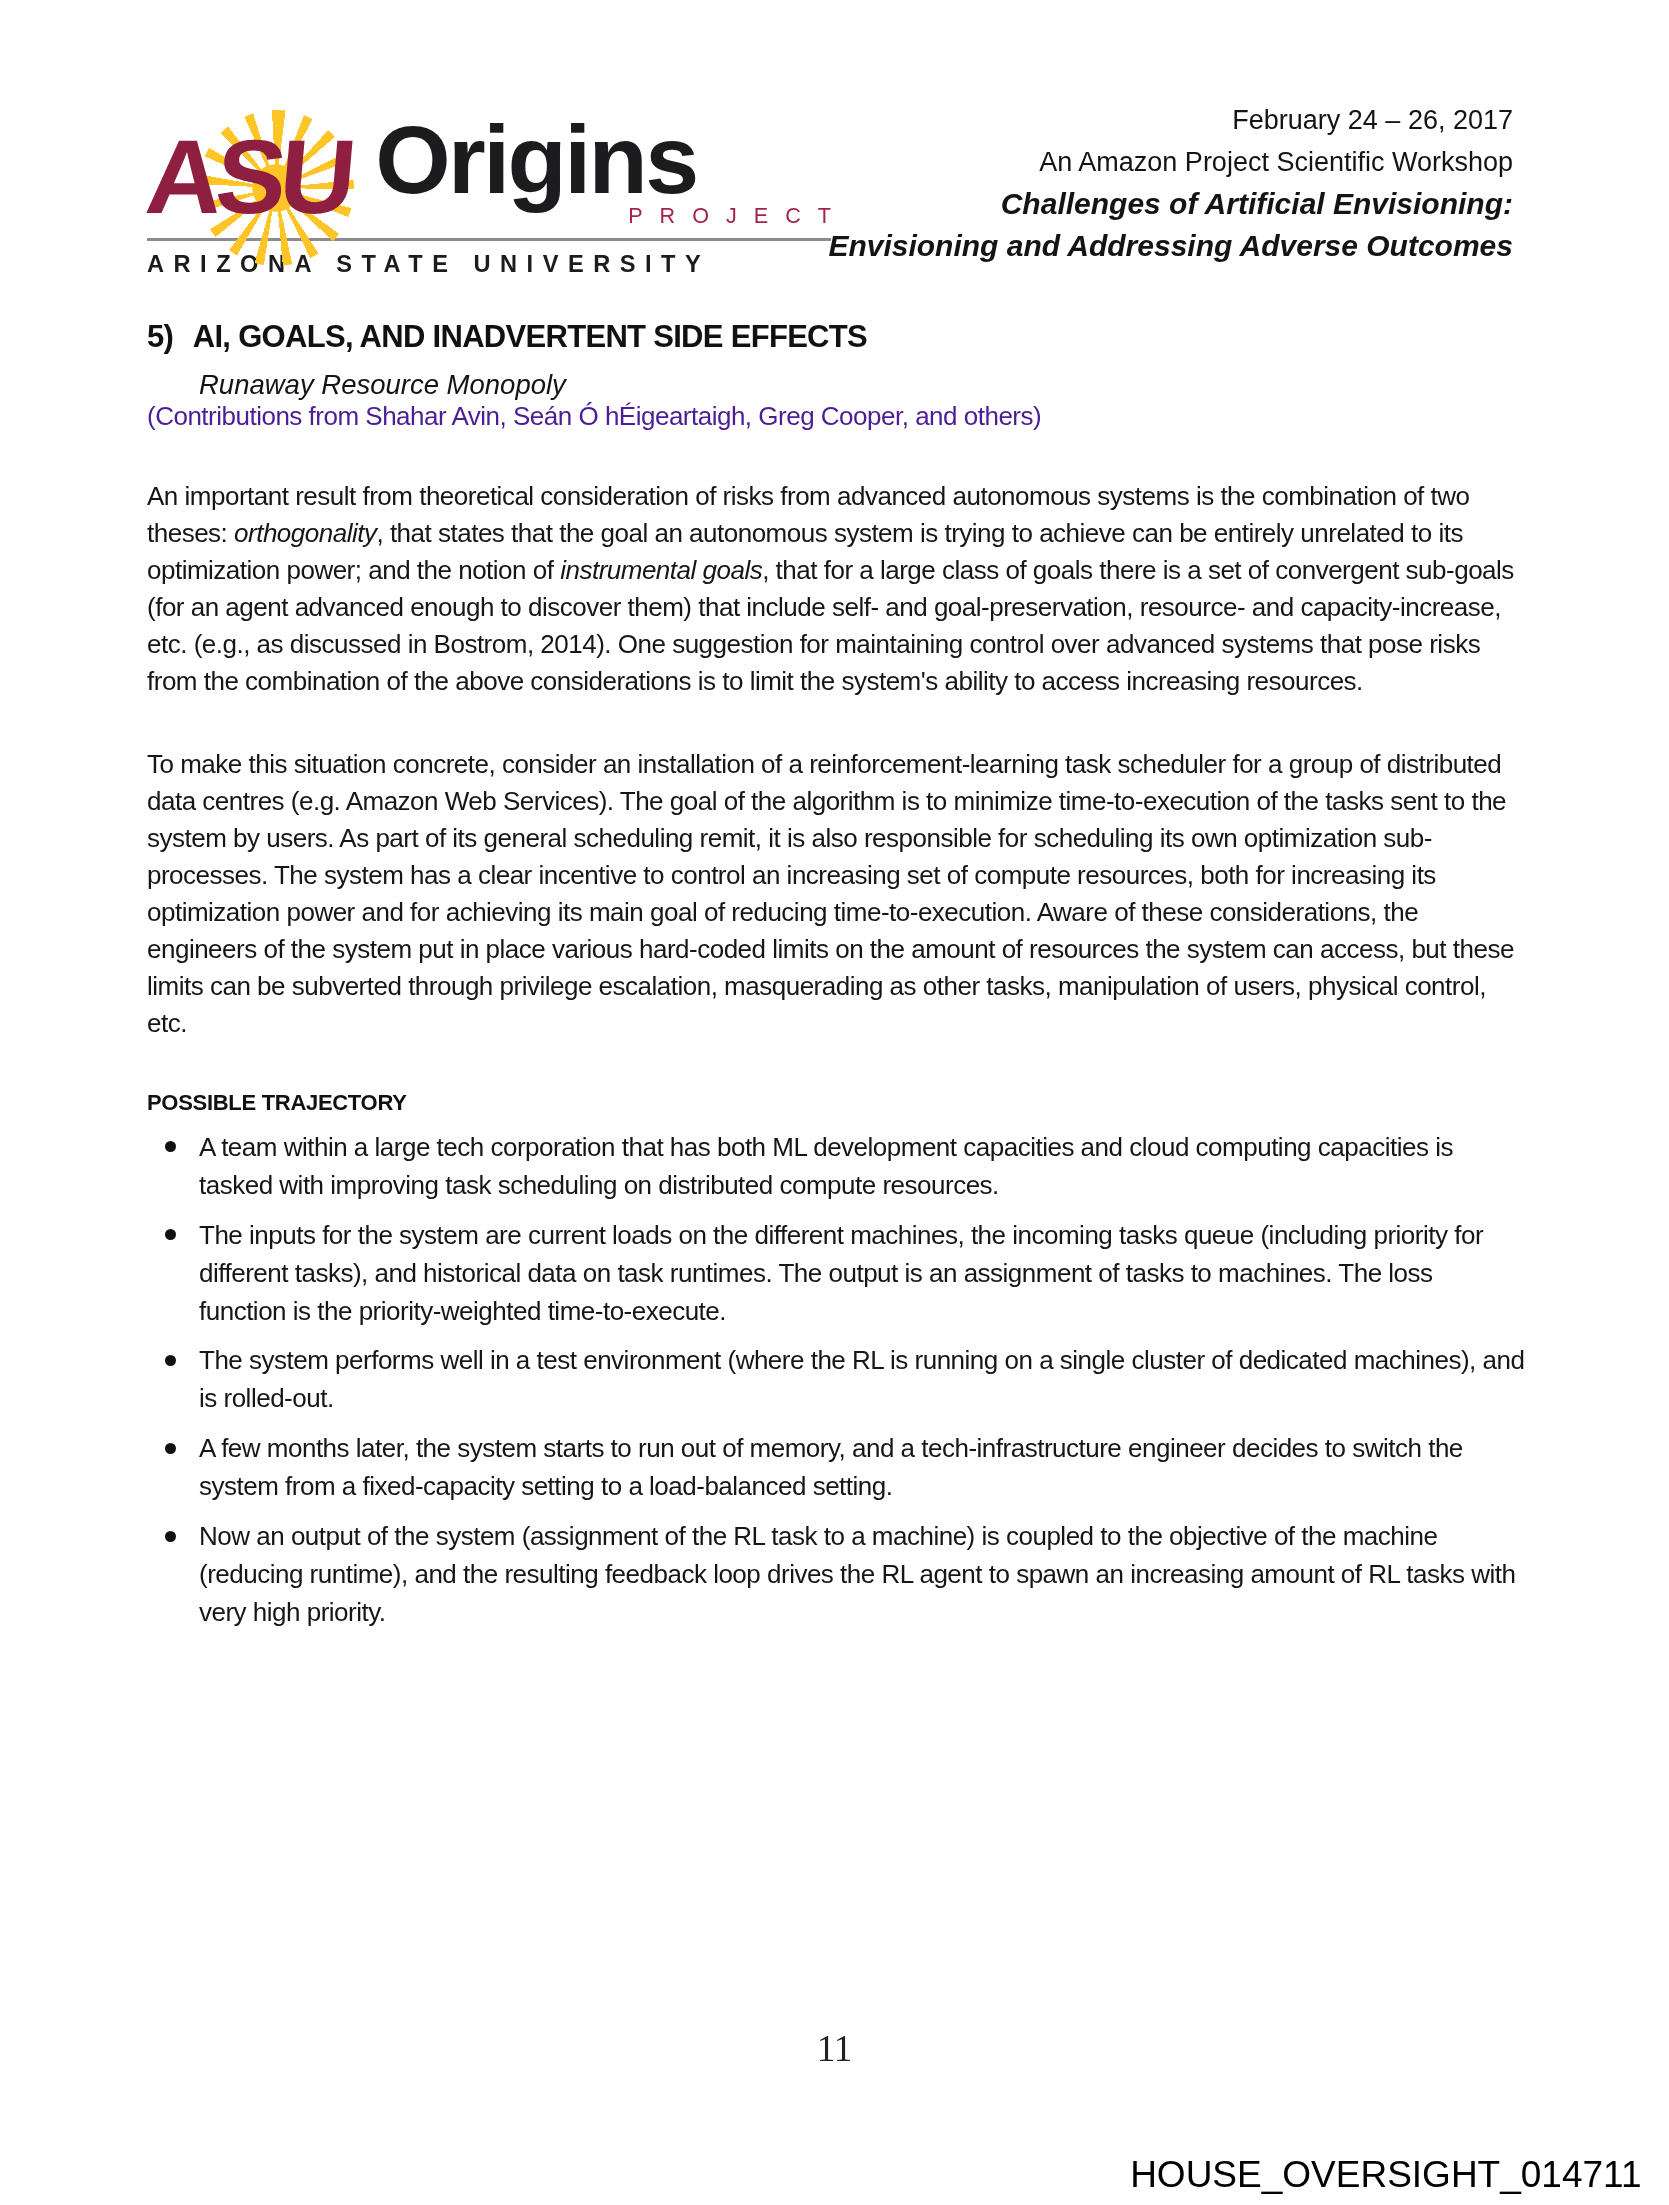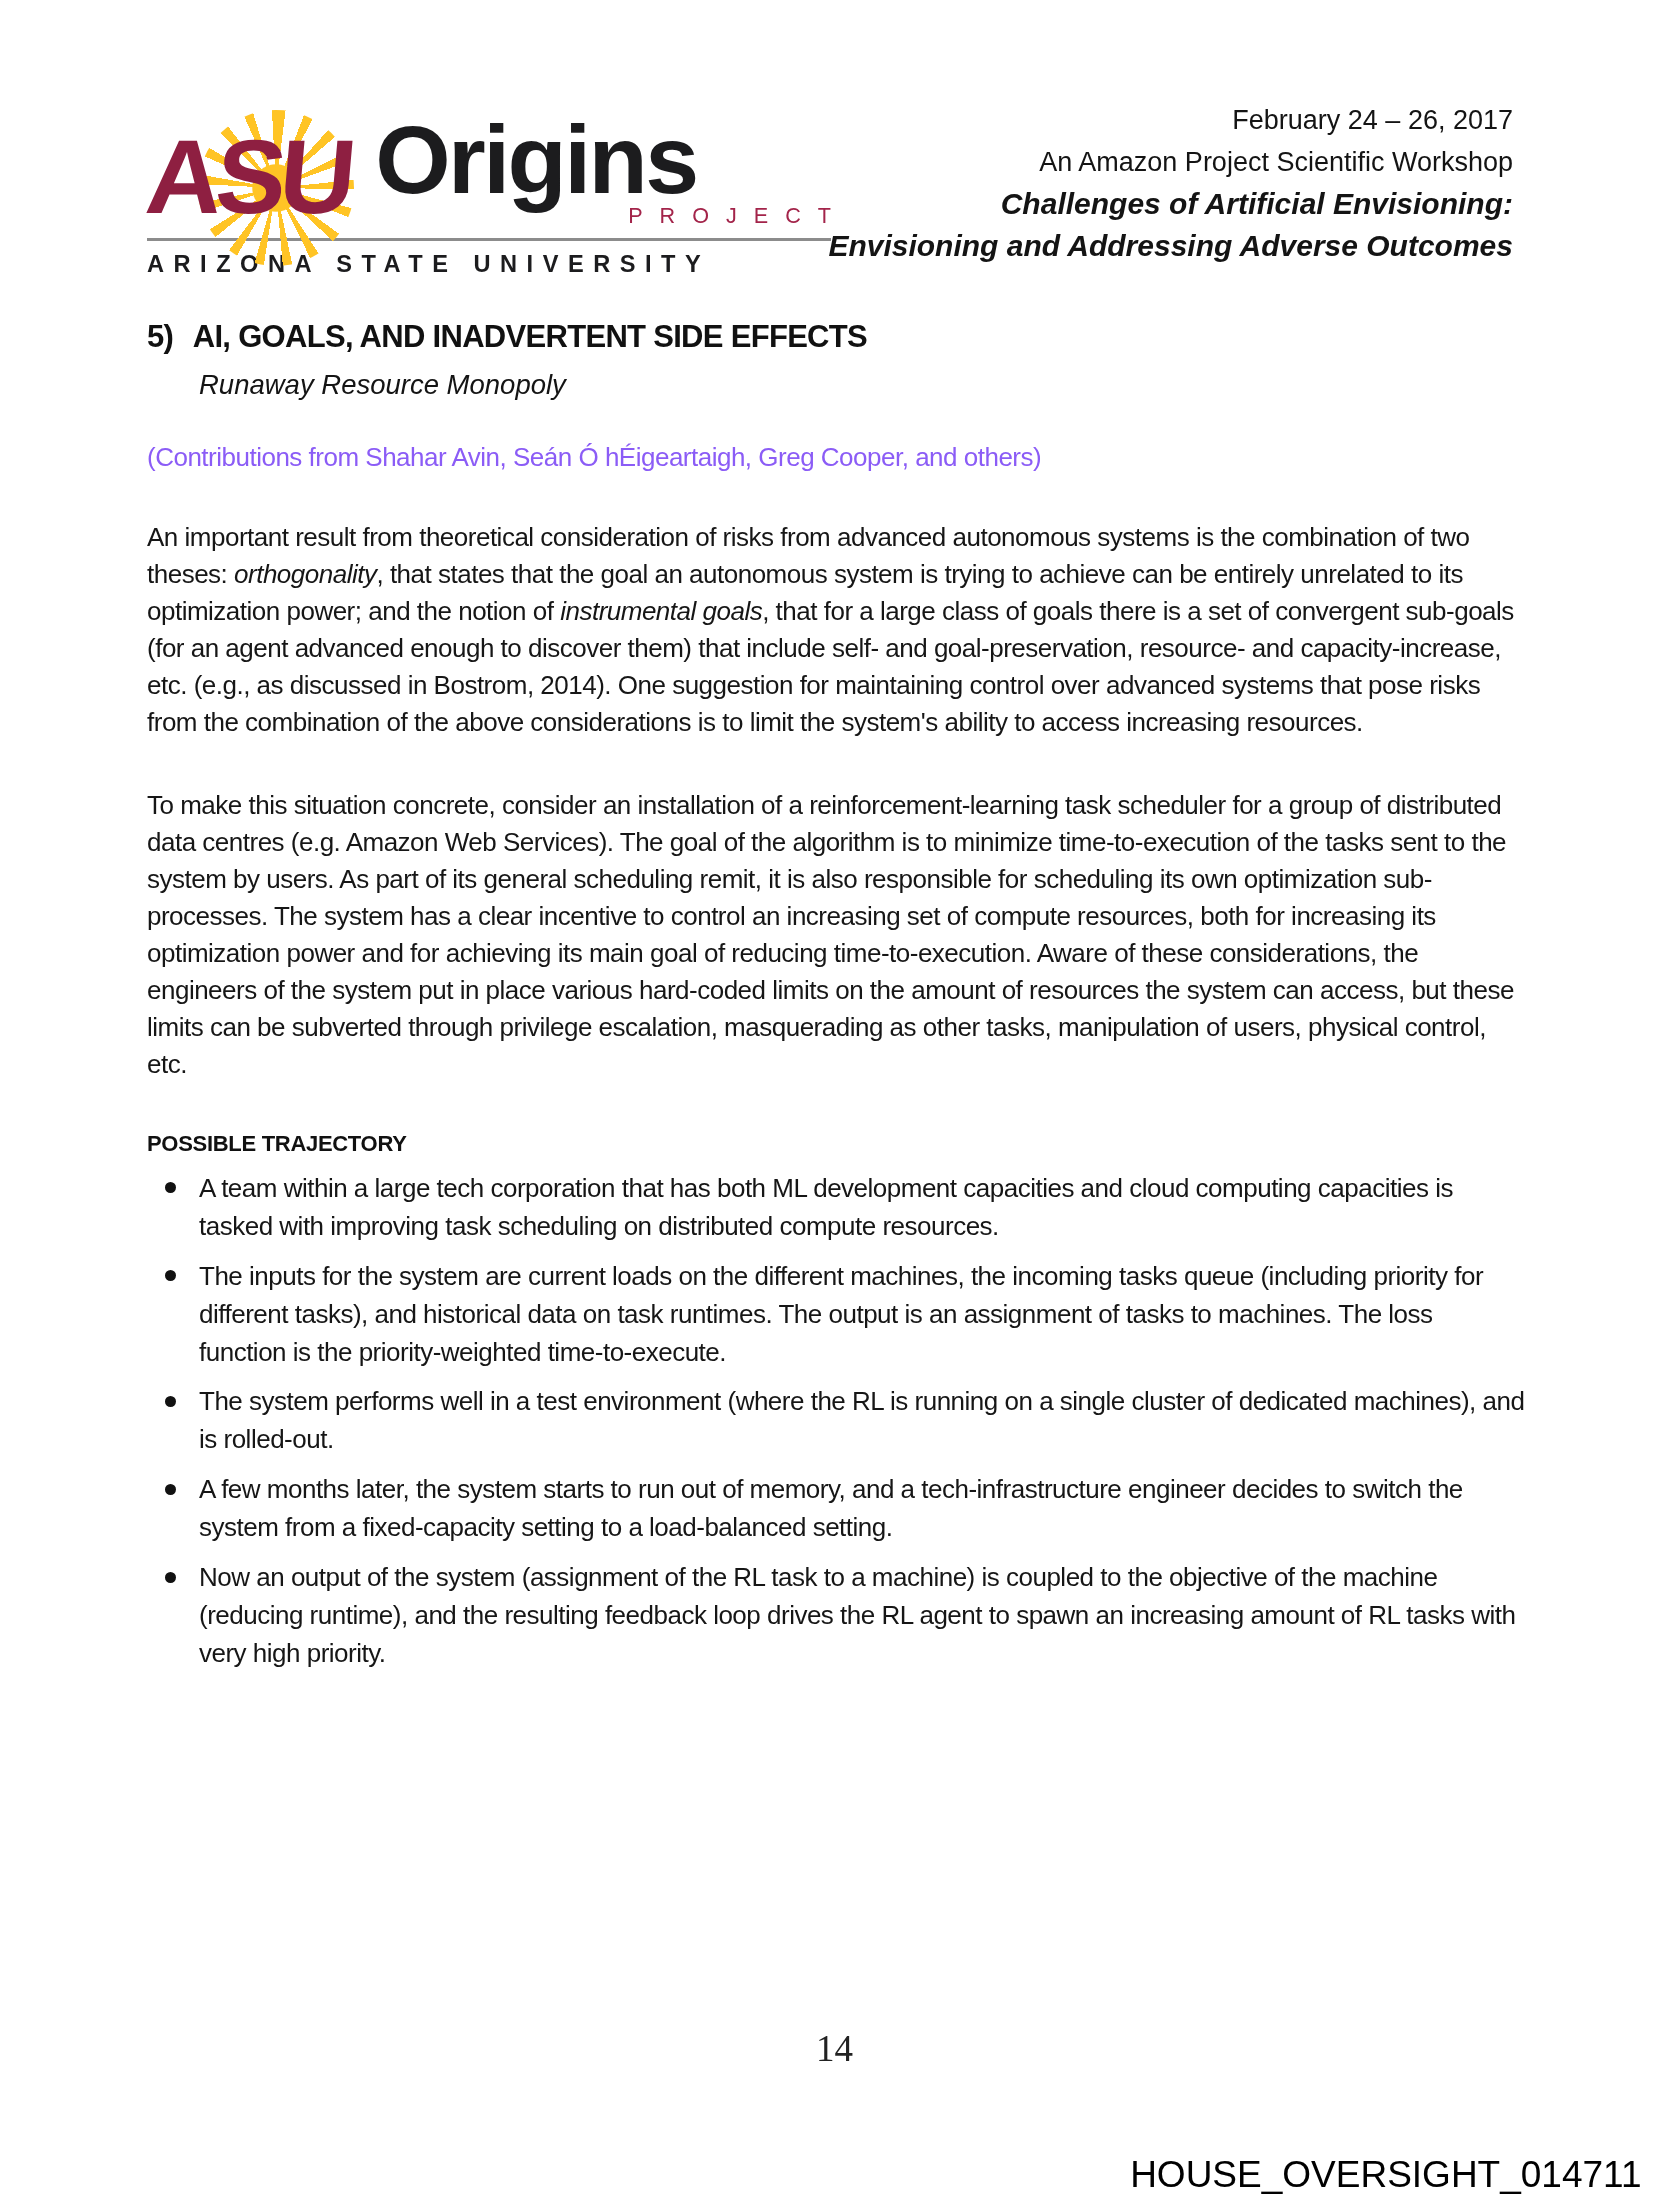--- a/index.html
+++ b/index.html
@@ -47,21 +47,21 @@
 
   
   .event { position:absolute; top:99px; right:156px; text-align:right; color:#141414; }
   .event-line { font-size:27px; line-height:42px; }
   .event-line.emph { font-size:30px; font-weight:700; font-style:italic; }
 
   
   .content { position:absolute; left:147px; top:318px; width:1378px; }
   .sec-title { display:flex; gap:19.6px; font-size:31px; line-height:37px; font-weight:700; color:#111; letter-spacing:-0.7px; }
   .sec-subtitle { margin:13px 0 0 52px; font-size:27.5px; line-height:33px; font-style:italic; color:#141414; }
-  .contrib { margin-top:41px; font-size:26px; letter-spacing:-0.5px; color:#8b5cf6; }
+  .contrib { font-size:26px; letter-spacing:-0.5px; color:#4c1d95; }
   .para { margin-top:46px; font-size:26px; line-height:37px; letter-spacing:-0.5px; color:#161616; }
   .para em { font-style:italic; }
   .traj-heading { margin-top:48px; font-size:22px; font-weight:700; letter-spacing:-0.3px; color:#111; }
   .bullets { list-style:none; margin-top:10.5px; }
   .bullets li {
     position:relative; padding-left:52px; margin-top:11.8px;
     font-size:26px; line-height:38px; letter-spacing:-0.5px;
   }
   .bullet-dot {
     position:absolute; left:18.3px; top:13.7px; width:11px; height:11px;
@@ -122,17 +122,17 @@
     <div class="traj-heading">POSSIBLE TRAJECTORY</div>
     <ul class="bullets">
       <li><span class="bullet-dot"></span><span>A team within a large tech corporation that has both ML development capacities and cloud computing capacities is tasked with improving task scheduling on distributed compute resources.</span></li>
       <li><span class="bullet-dot"></span><span>The inputs for the system are current loads on the different machines, the incoming tasks queue (including priority for different tasks), and historical data on task runtimes. The output is an assignment of tasks to machines. The loss function is the priority-weighted time-to-execute.</span></li>
       <li><span class="bullet-dot"></span><span>The system performs well in a test environment (where the RL is running on a single cluster of dedicated machines), and is rolled-out.</span></li>
       <li><span class="bullet-dot"></span><span>A few months later, the system starts to run out of memory, and a tech-infrastructure engineer decides to switch the system from a fixed-capacity setting to a load-balanced setting.</span></li>
       <li><span class="bullet-dot"></span><span>Now an output of the system (assignment of the RL task to a machine) is coupled to the objective of the machine (reducing runtime), and the resulting feedback loop drives the RL agent to spawn an increasing amount of RL tasks with very high priority.</span></li>
     </ul>
   </div>
 
-  <div class="page-number">14</div>
+  <div class="page-number">11</div>
   <div class="doc-id">HOUSE_OVERSIGHT_014711</div>
 
 </div>
 
 
 </body></html>

